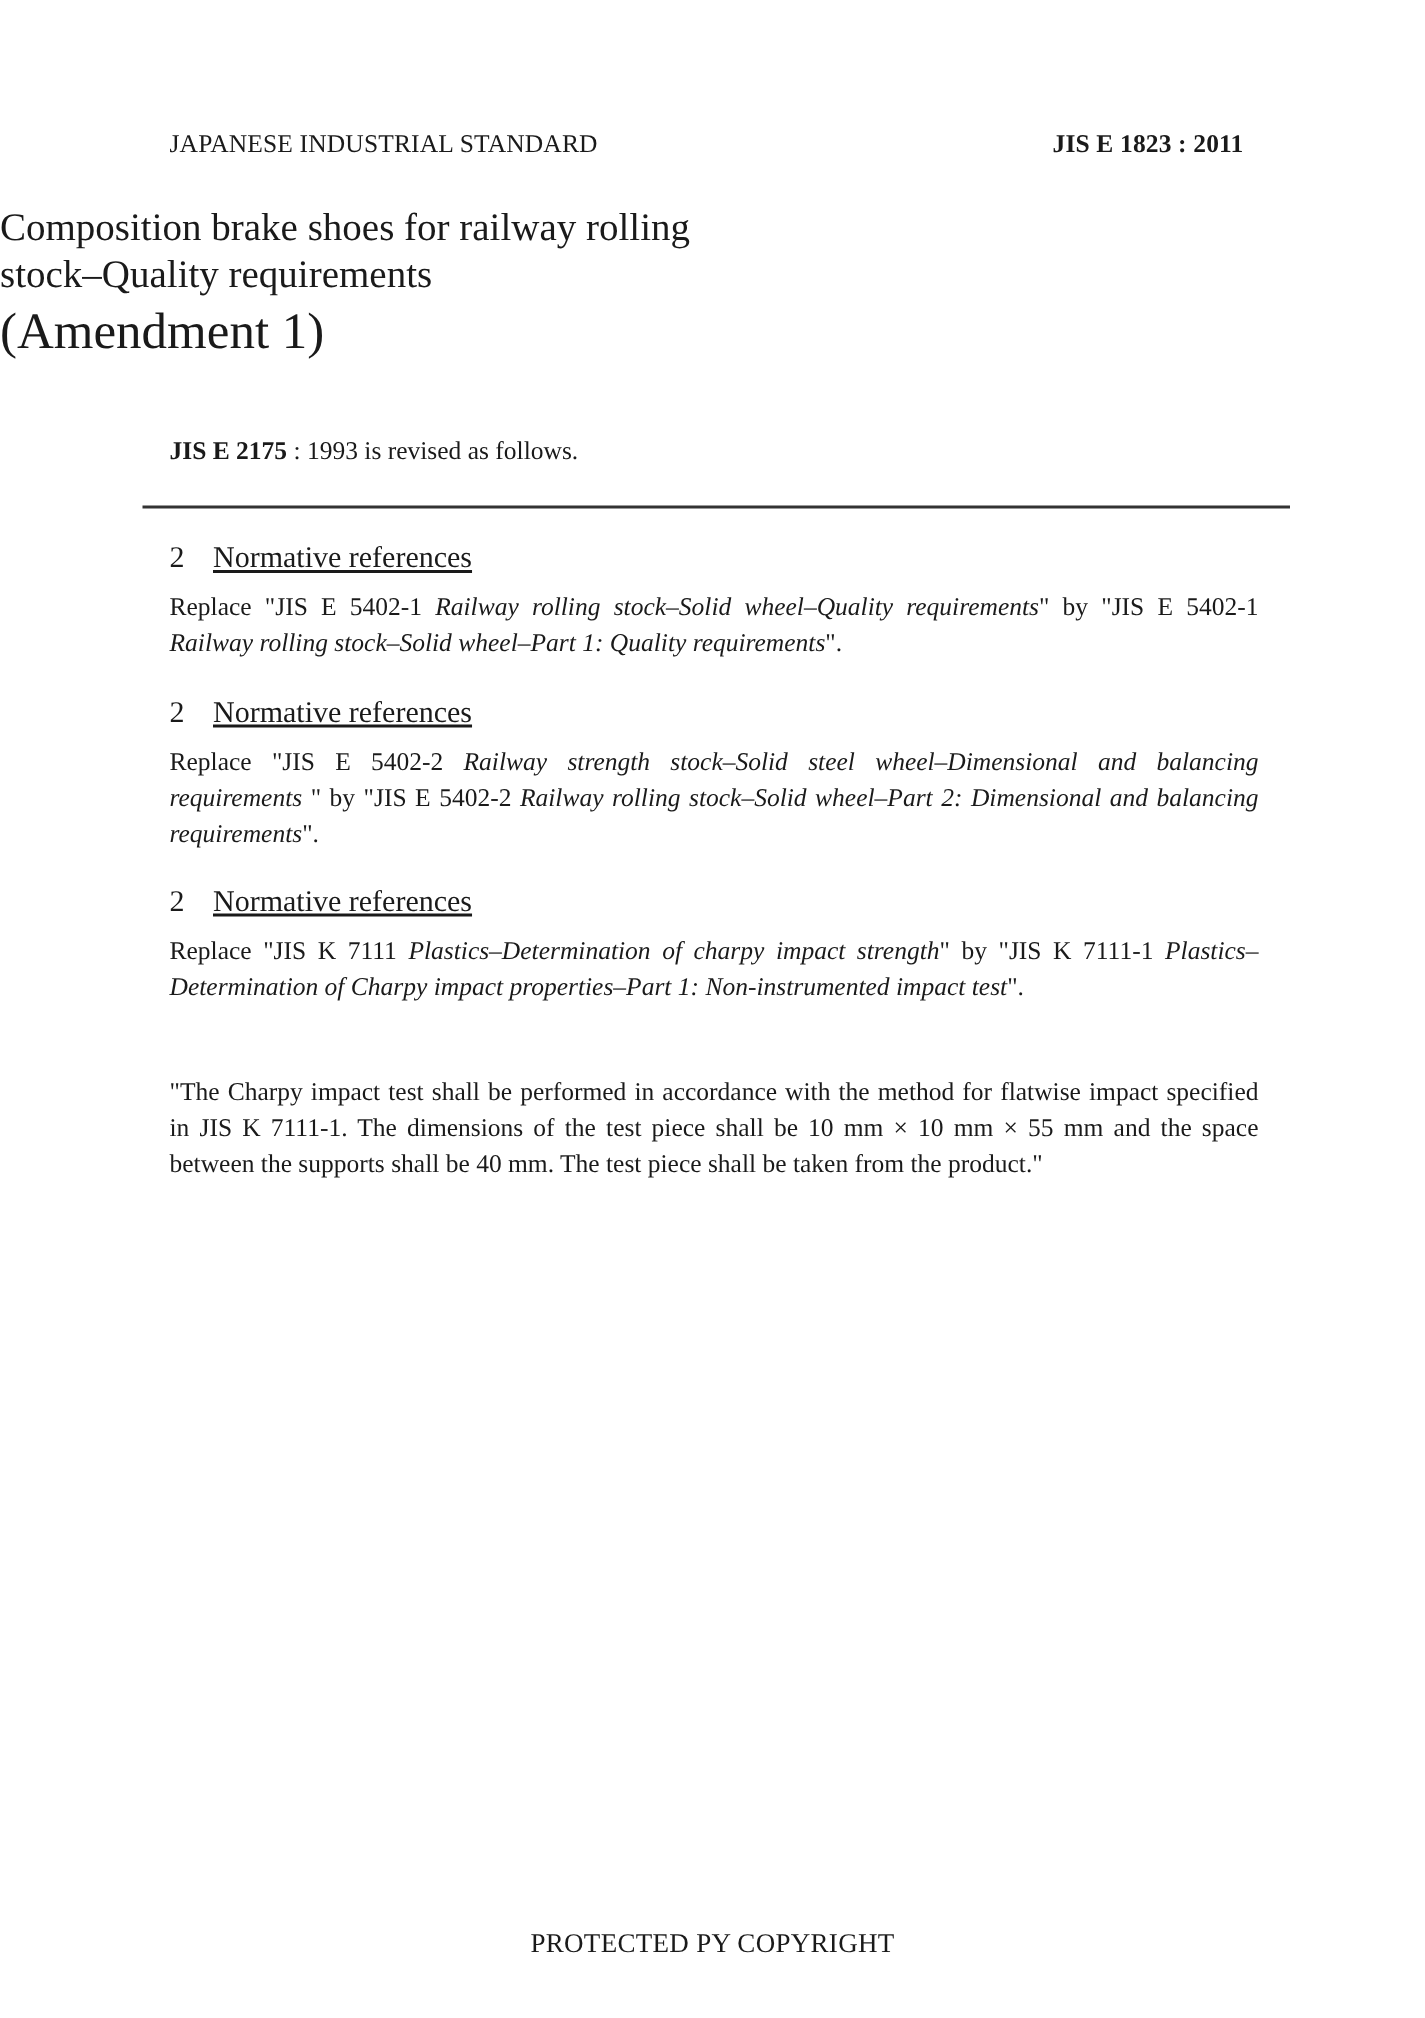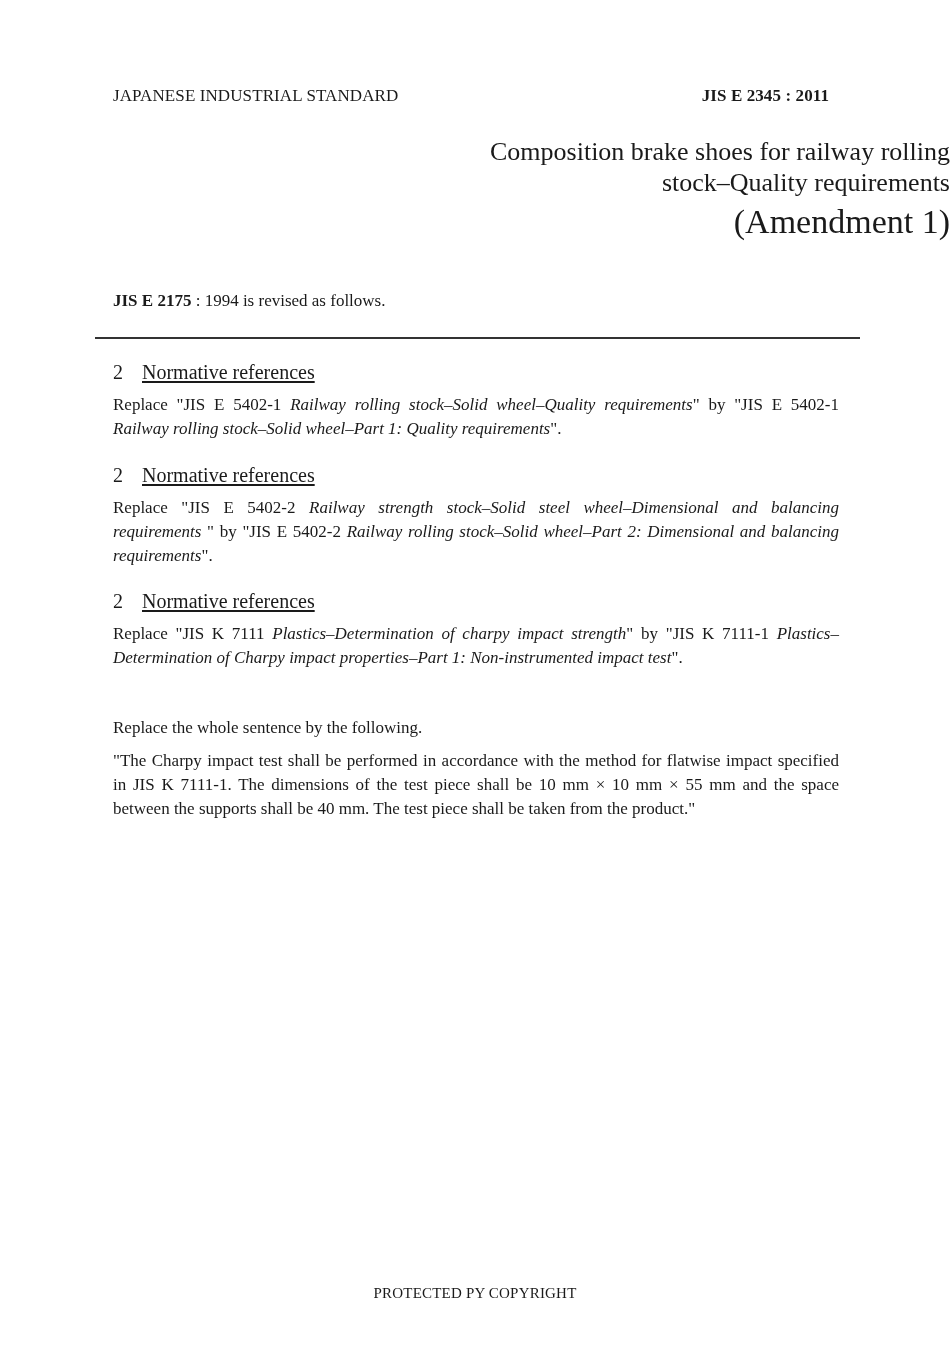--- a/index.html
+++ b/index.html
@@ -27,21 +27,21 @@
       text-align: right;
     }
     .std-number {
       font-weight: bold;
     }
     .title-block {
       position: absolute;
       top: 136px;
       left: 0;
       width: 950px;
-      text-align: right;
+      text-align: left;
     }
     .title-line {
       font-size: 26px;
       line-height: 31px;
       font-weight: normal;
       margin: 0;
     }
     .amendment {
       font-size: 34px;
       line-height: 31px;
@@ -94,40 +94,40 @@
     }
     .para b {
       font-weight: normal;
     }
     .footer {
       position: absolute;
       top: 1285px;
       left: 0;
       width: 950px;
       text-align: center;
-      font-size: 15px;
+      font-size: 18px;
       letter-spacing: 0.2px;
     }
   </style>
 </head>
 <body>
 
 <div class="page-header">
   <span>JAPANESE INDUSTRIAL STANDARD</span>
-  <span class="std-number">JIS E 2345 : 2011</span>
+  <span class="std-number">JIS E 1823 : 2011</span>
 </div>
 
 <div class="title-block">
   <div class="title-line">Composition brake shoes for railway rolling</div>
   <div class="title-line">stock–Quality requirements</div>
   <div class="amendment">(Amendment 1)</div>
 </div>
 
 <div class="intro">
-  <b>JIS E 2175</b><span> : 1994 is revised as follows.</span>
+  <b>JIS E 2175</b><span> : 1993 is revised as follows.</span>
 </div>
 
 <div class="rule"></div>
 
 <div class="section" style="top:360px;">
   <h2 class="section-heading">
     <span class="num">2</span><span>Normative references</span>
   </h2>
   <p class="para">
     <span>Replace "JIS E 5402-1 </span><i>Railway rolling stock–Solid wheel–Quality requirements</i><span>" by "JIS E 5402-1 </span><i>Railway rolling stock–Solid wheel–Part 1: Quality requirements</i><span>".</span>
@@ -146,19 +146,18 @@
 <div class="section" style="top:589px;">
   <h2 class="section-heading">
     <span class="num">2</span><span>Normative references</span>
   </h2>
   <p class="para">
     <span>Replace "JIS K 7111 </span><i>Plastics–Determination of charpy impact strength</i><span>" by "JIS K 7111-1 </span><i>Plastics–Determination of Charpy impact properties–Part 1: Non-instrumented impact test</i><span>".</span>
   </p>
 </div>
 
 <div class="section" style="top:716px;">
-  <p class="para">Replace the whole sentence by the following.</p>
   <p class="para">
     <span>"The Charpy impact test shall be performed in accordance with the method for flatwise impact specified in </span><b>JIS K 7111-1</b><span>. The dimensions of the test piece shall be 10 mm × 10 mm × 55 mm and the space between the supports shall be 40 mm. The test piece shall be taken from the product."</span>
   </p>
 </div>
 
 <div class="footer">PROTECTED PY COPYRIGHT</div>
 
 </body></html>

